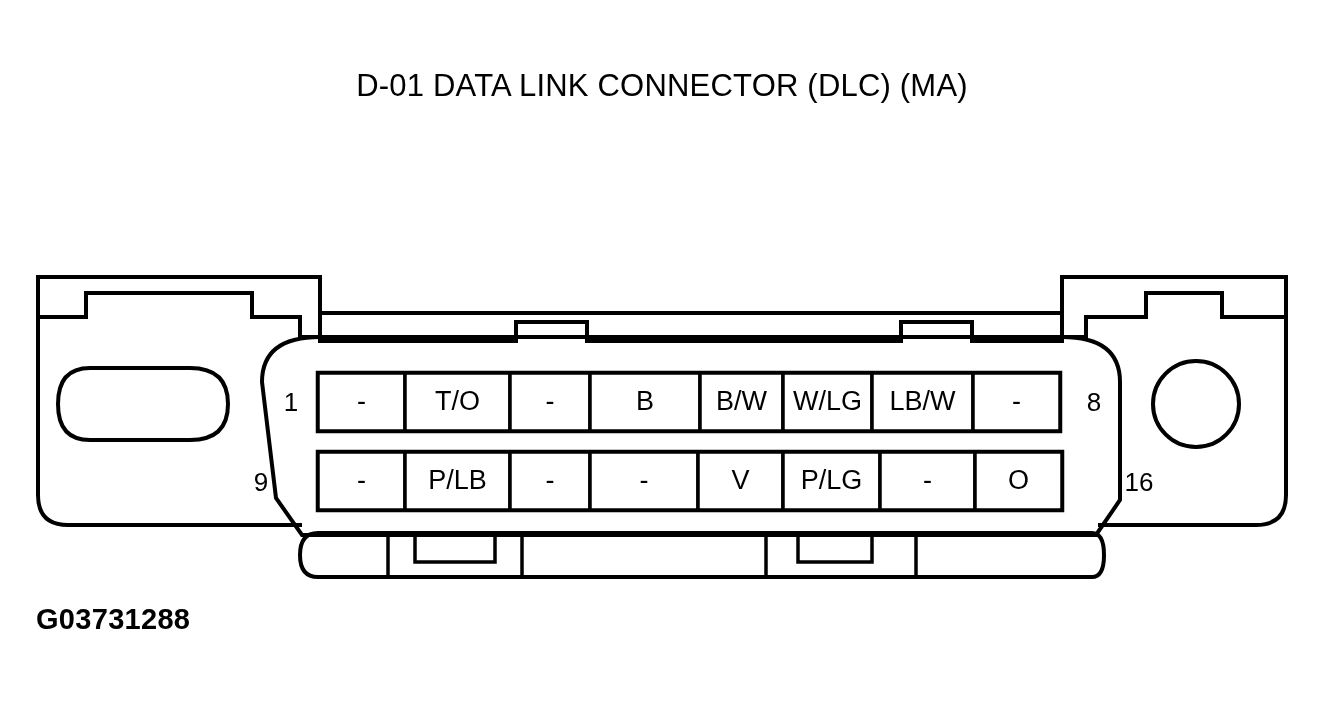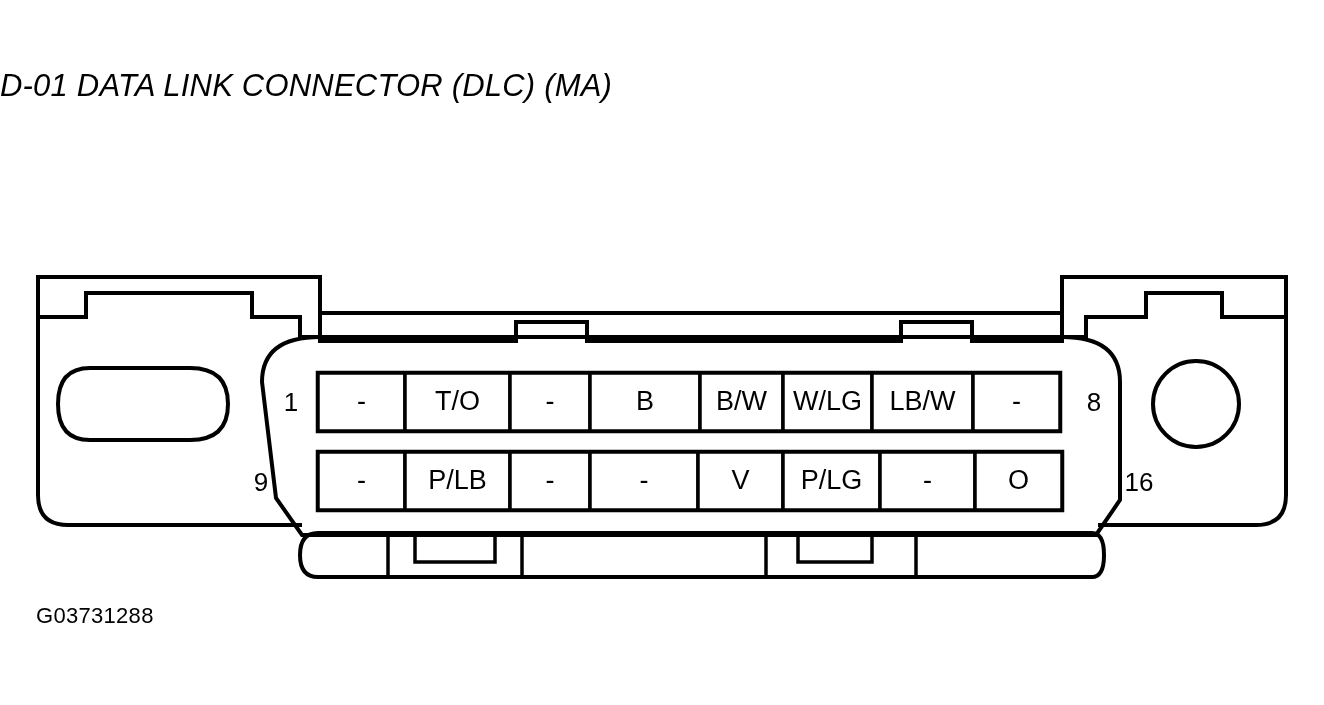--- a/index.html
+++ b/index.html
@@ -21,36 +21,37 @@
     left: 0;
     top: 0;
     width: 1324px;
     height: 705px;
   }
   .fig-title {
     position: absolute;
     left: 0;
     top: 68px;
     width: 1324px;
+    text-align: center;
     font-size: 31px;
     font-family: "Liberation Sans", sans-serif;
     letter-spacing: 0.2px;
     color: #000000;
     white-space: nowrap;
-    font-style: italic;
   }
   .fig-id {
     position: absolute;
     left: 36px;
     top: 603px;
-    font-size: 22px;
+    font-size: 29px;
     font-family: "Liberation Sans", sans-serif;
     letter-spacing: 0.3px;
     color: #000000;
     white-space: nowrap;
+    font-weight: bold;
   }
   #connector-svg {
     position: absolute;
     left: 0;
     top: 0;
   }
   .outline {
     fill: none;
     stroke: #000000;
     stroke-width: 4;

